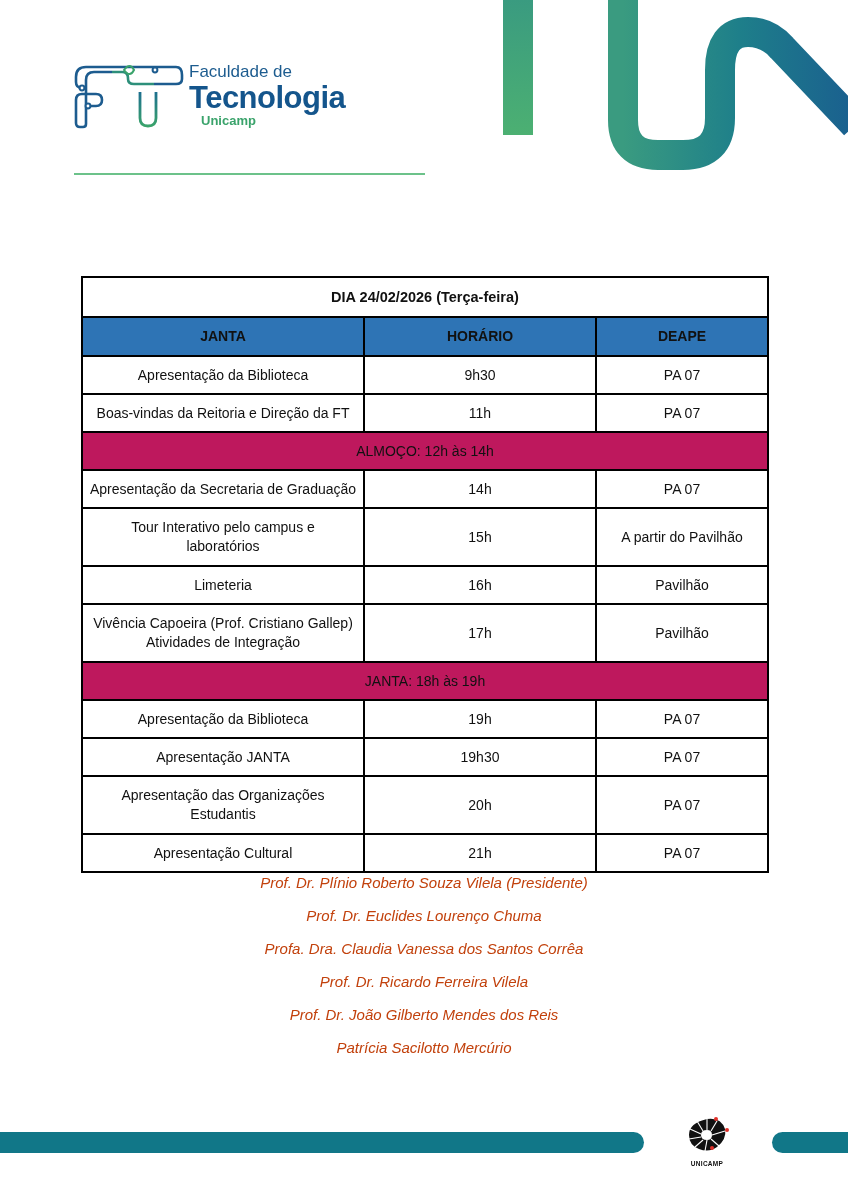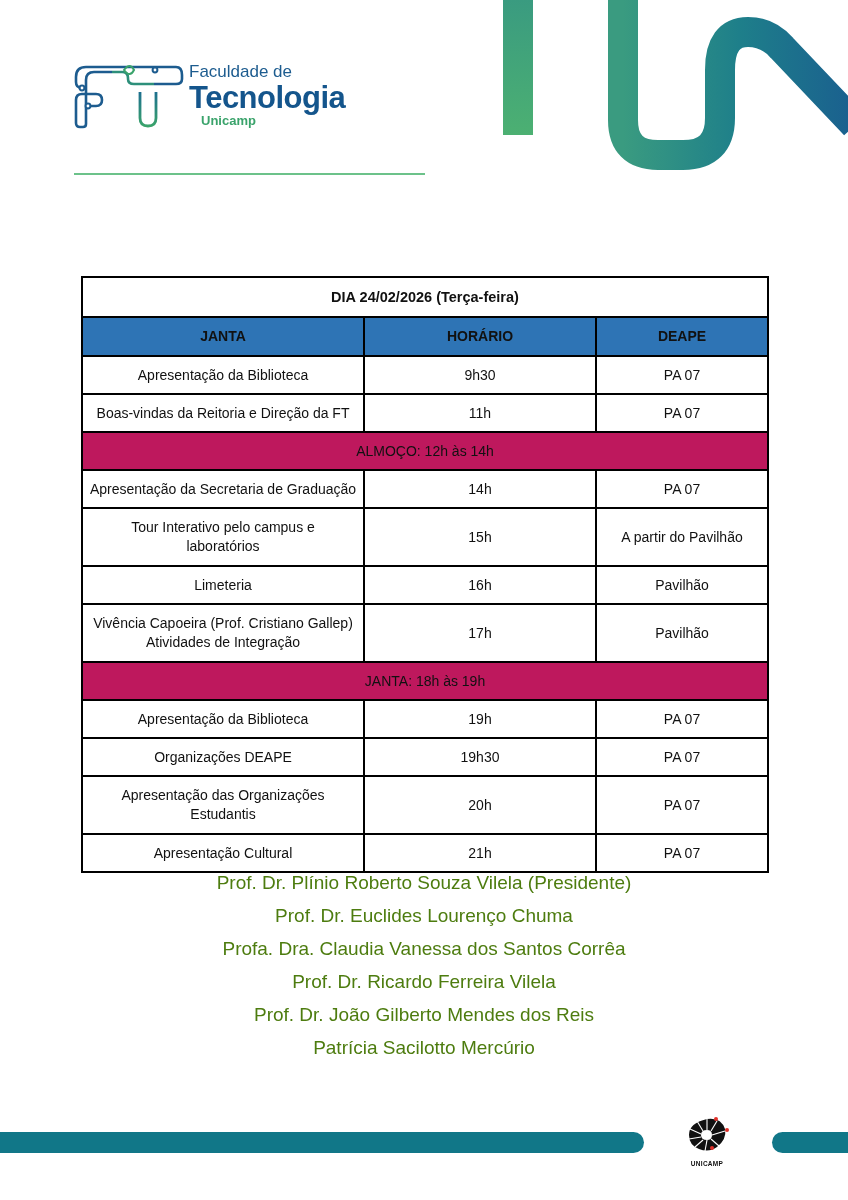--- a/index.html
+++ b/index.html
@@ -25,21 +25,21 @@
     padding: 4px 4px; line-height: 19px;
   }
   .schedule .title-row td { height: 30px; font-weight: bold; font-size: 14.5px; }
   .schedule .head-row th { height: 29px; background: #2e74b5; font-weight: bold; color: #111; }
   .schedule .row td { height: 28px; }
   .schedule .row.tall td { height: 48px; }
   .schedule .break-row td { height: 28px; background: #be185d; }
 
   .committee { position: absolute; left: 0; top: 866px; width: 848px; text-align: center; }
   .committee-title { font-size: 17px; font-weight: bold; text-decoration: underline; display:block; height: 33px; line-height: 28px; }
-  .committee-member { font-size: 19px; display:block; height: 33px; line-height: 33px; color:#4d7c0f; }
+  .committee-member { font-size: 15px; display:block; height: 33px; line-height: 33px; color:#c2410c;font-style:italic; }
 
   .footer-bar-left { position: absolute; left: 0; top: 1132px; width: 644px; height: 21px; background: #117788; border-radius: 0 11px 11px 0; }
   .footer-bar-right { position: absolute; left: 772px; top: 1132px; width: 90px; height: 21px; background: #117788; border-radius: 11px 0 0 11px; }
   .unicamp { position: absolute; left: 682px; top: 1115px; width: 50px; text-align: center; }
   .unicamp-label { display:block; font-size: 6.5px; font-weight: bold; letter-spacing: 0.3px; margin-top: 1px; }
 </style>
 </head>
 <body>
 
 <div class="logo">
@@ -142,21 +142,21 @@
   </tr>
   <tr class="break-row">
     <td colspan="3">JANTA: 18h às 19h</td>
   </tr>
   <tr class="row">
     <td>Apresentação da Biblioteca</td>
     <td>19h</td>
     <td>PA 07</td>
   </tr>
   <tr class="row">
-    <td>Organizações DEAPE</td>
+    <td>Apresentação JANTA</td>
     <td>19h30</td>
     <td>PA 07</td>
   </tr>
   <tr class="row tall">
     <td style="padding:0 30px">Apresentação das Organizações Estudantis</td>
     <td>20h</td>
     <td>PA 07</td>
   </tr>
   <tr class="row">
     <td>Apresentação Cultural</td>

